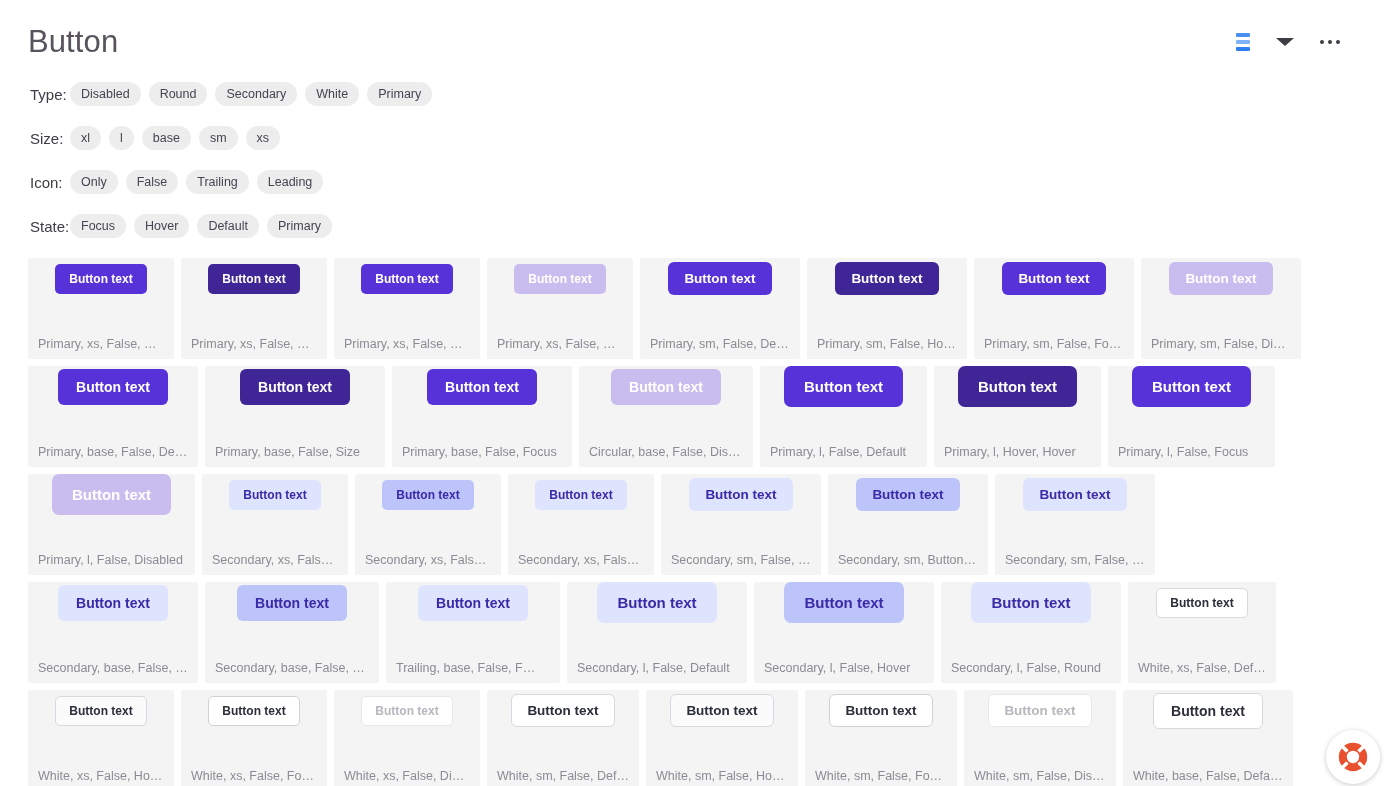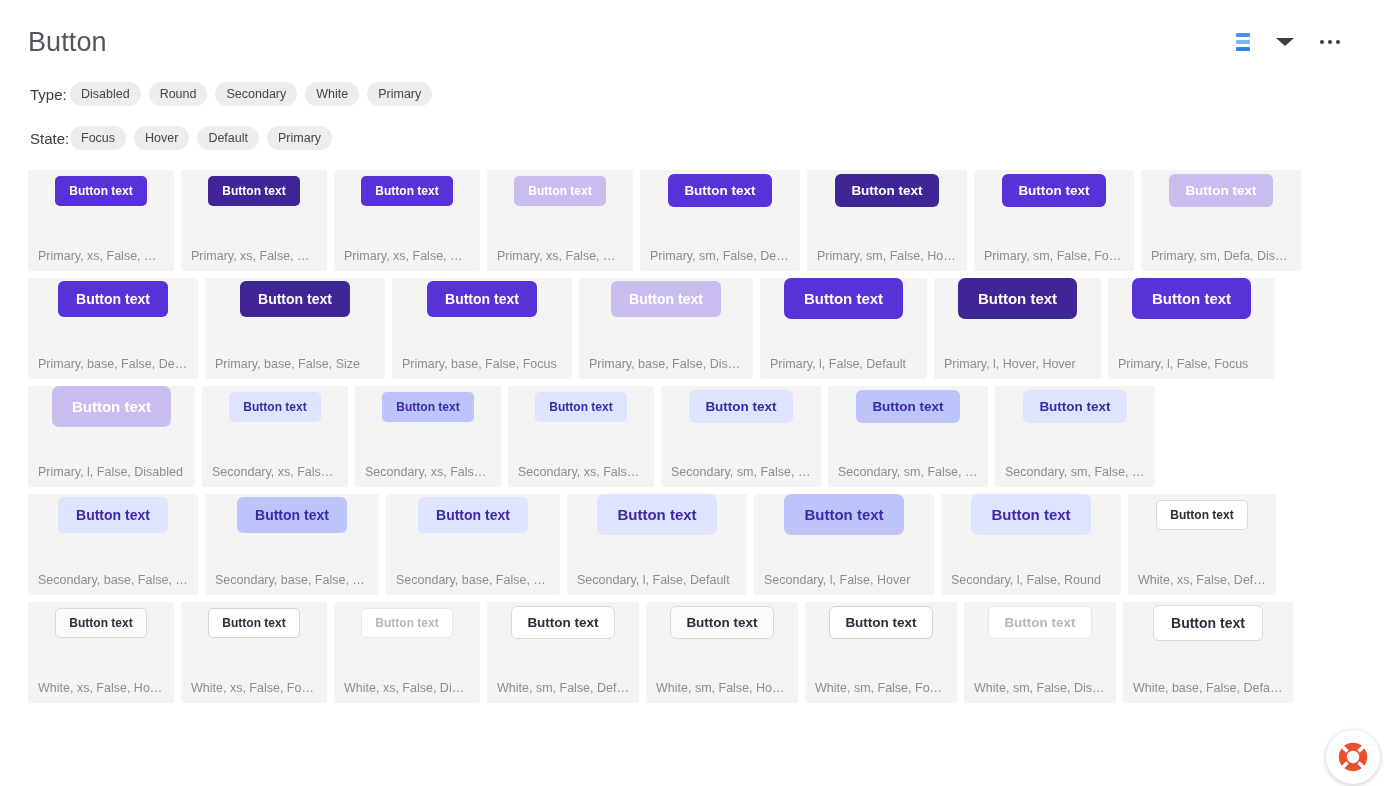--- a/index.html
+++ b/index.html
@@ -11,21 +11,21 @@
   }
   .page { position: relative; width: 1386px; height: 786px; }
 
   
   .header {
     display: flex; align-items: center; justify-content: space-between;
     padding: 22px 26px 0 28px;
     height: 62px;
   }
   .page-title {
-    font-size: 27px; font-weight: 400; color: #58535c; letter-spacing: .1px;
+    font-size: 31px; font-weight: 400; color: #58535c; letter-spacing: .1px;
   }
   .header-actions { display: flex; align-items: center; gap: 26px; padding-right: 20px; }
   .hicon { display: flex; align-items: center; justify-content: center; cursor: pointer; }
 
   .rows-icon { width: 14px; height: 18px; display: flex; flex-direction: column; justify-content: space-between; }
   .rows-icon i { display: block; height: 4px; border-radius: 1px; background: #4a90f0; }
   .rows-icon i:nth-child(1) { width: 14px; }
   .rows-icon i:nth-child(2) { width: 14px; background: #7fb2f7; }
   .rows-icon i:nth-child(3) { width: 14px; background: #2f7ff0; }
 
@@ -143,20 +143,39 @@
         <div class="filter-label">Type:</div>
         <div class="chips">
           <div class="chip">Disabled</div>
           <div class="chip">Round</div>
           <div class="chip">Secondary</div>
           <div class="chip">White</div>
           <div class="chip">Primary</div>
         </div>
       </div>
       <div class="filter-row">
+        <div class="filter-label">Size:</div>
+        <div class="chips">
+          <div class="chip">xl</div>
+          <div class="chip">l</div>
+          <div class="chip">base</div>
+          <div class="chip">sm</div>
+          <div class="chip">xs</div>
+        </div>
+      </div>
+      <div class="filter-row">
+        <div class="filter-label">Icon:</div>
+        <div class="chips">
+          <div class="chip">Only</div>
+          <div class="chip">False</div>
+          <div class="chip">Trailing</div>
+          <div class="chip">Leading</div>
+        </div>
+      </div>
+      <div class="filter-row">
         <div class="filter-label">State:</div>
         <div class="chips">
           <div class="chip">Focus</div>
           <div class="chip">Hover</div>
           <div class="chip">Default</div>
           <div class="chip">Primary</div>
         </div>
       </div>
     </div>
 
@@ -201,21 +220,21 @@
         <div class="card" style="width: 160px;">
           <div class="card-btn-area">
             <button class="btn primary focus sz-sm">Button text</button>
           </div>
           <div class="card-label">Primary, sm, False, Foc…</div>
         </div>
         <div class="card" style="width: 160px;">
           <div class="card-btn-area">
             <button class="btn primary disabled sz-sm" disabled="">Button text</button>
           </div>
-          <div class="card-label">Primary, sm, Defa, Dis…</div>
+          <div class="card-label">Primary, sm, False, Dis…</div>
         </div>
       </div>
       <div class="grid-row">
         <div class="card" style="width: 170px;">
           <div class="card-btn-area">
             <button class="btn primary default sz-base">Button text</button>
           </div>
           <div class="card-label">Primary, base, False, Defa…</div>
         </div>
         <div class="card" style="width: 180px;">
@@ -227,21 +246,21 @@
         <div class="card" style="width: 180px;">
           <div class="card-btn-area">
             <button class="btn primary focus sz-base">Button text</button>
           </div>
           <div class="card-label">Primary, base, False, Focus</div>
         </div>
         <div class="card" style="width: 174px;">
           <div class="card-btn-area">
             <button class="btn primary disabled sz-base" disabled="">Button text</button>
           </div>
-          <div class="card-label">Primary, base, False, Disa…</div>
+          <div class="card-label">Circular, base, False, Disa…</div>
         </div>
         <div class="card" style="width: 167px;">
           <div class="card-btn-area">
             <button class="btn primary default sz-l">Button text</button>
           </div>
           <div class="card-label">Primary, l, False, Default</div>
         </div>
         <div class="card" style="width: 167px;">
           <div class="card-btn-area">
             <button class="btn primary hover sz-l">Button text</button>
@@ -283,21 +302,21 @@
         <div class="card" style="width: 160px;">
           <div class="card-btn-area">
             <button class="btn secondary default sz-sm">Button text</button>
           </div>
           <div class="card-label">Secondary, sm, False, D…</div>
         </div>
         <div class="card" style="width: 160px;">
           <div class="card-btn-area">
             <button class="btn secondary hover sz-sm">Button text</button>
           </div>
-          <div class="card-label">Secondary, sm, False, …</div>
+          <div class="card-label">Secondary, sm, Button, …</div>
         </div>
         <div class="card" style="width: 160px;">
           <div class="card-btn-area">
             <button class="btn secondary focus sz-sm">Button text</button>
           </div>
           <div class="card-label">Secondary, sm, False, F…</div>
         </div>
       </div>
       <div class="grid-row">
         <div class="card" style="width: 170px;">
@@ -309,21 +328,21 @@
         <div class="card" style="width: 174px;">
           <div class="card-btn-area">
             <button class="btn secondary hover sz-base">Button text</button>
           </div>
           <div class="card-label">Secondary, base, False, H…</div>
         </div>
         <div class="card" style="width: 174px;">
           <div class="card-btn-area">
             <button class="btn secondary focus sz-base">Button text</button>
           </div>
-          <div class="card-label">Secondary, base, False, F…</div>
+          <div class="card-label">Trailing, base, False, F…</div>
         </div>
         <div class="card" style="width: 180px;">
           <div class="card-btn-area">
             <button class="btn secondary default sz-l">Button text</button>
           </div>
           <div class="card-label">Secondary, l, False, Default</div>
         </div>
         <div class="card" style="width: 180px;">
           <div class="card-btn-area">
             <button class="btn secondary hover sz-l">Button text</button>

